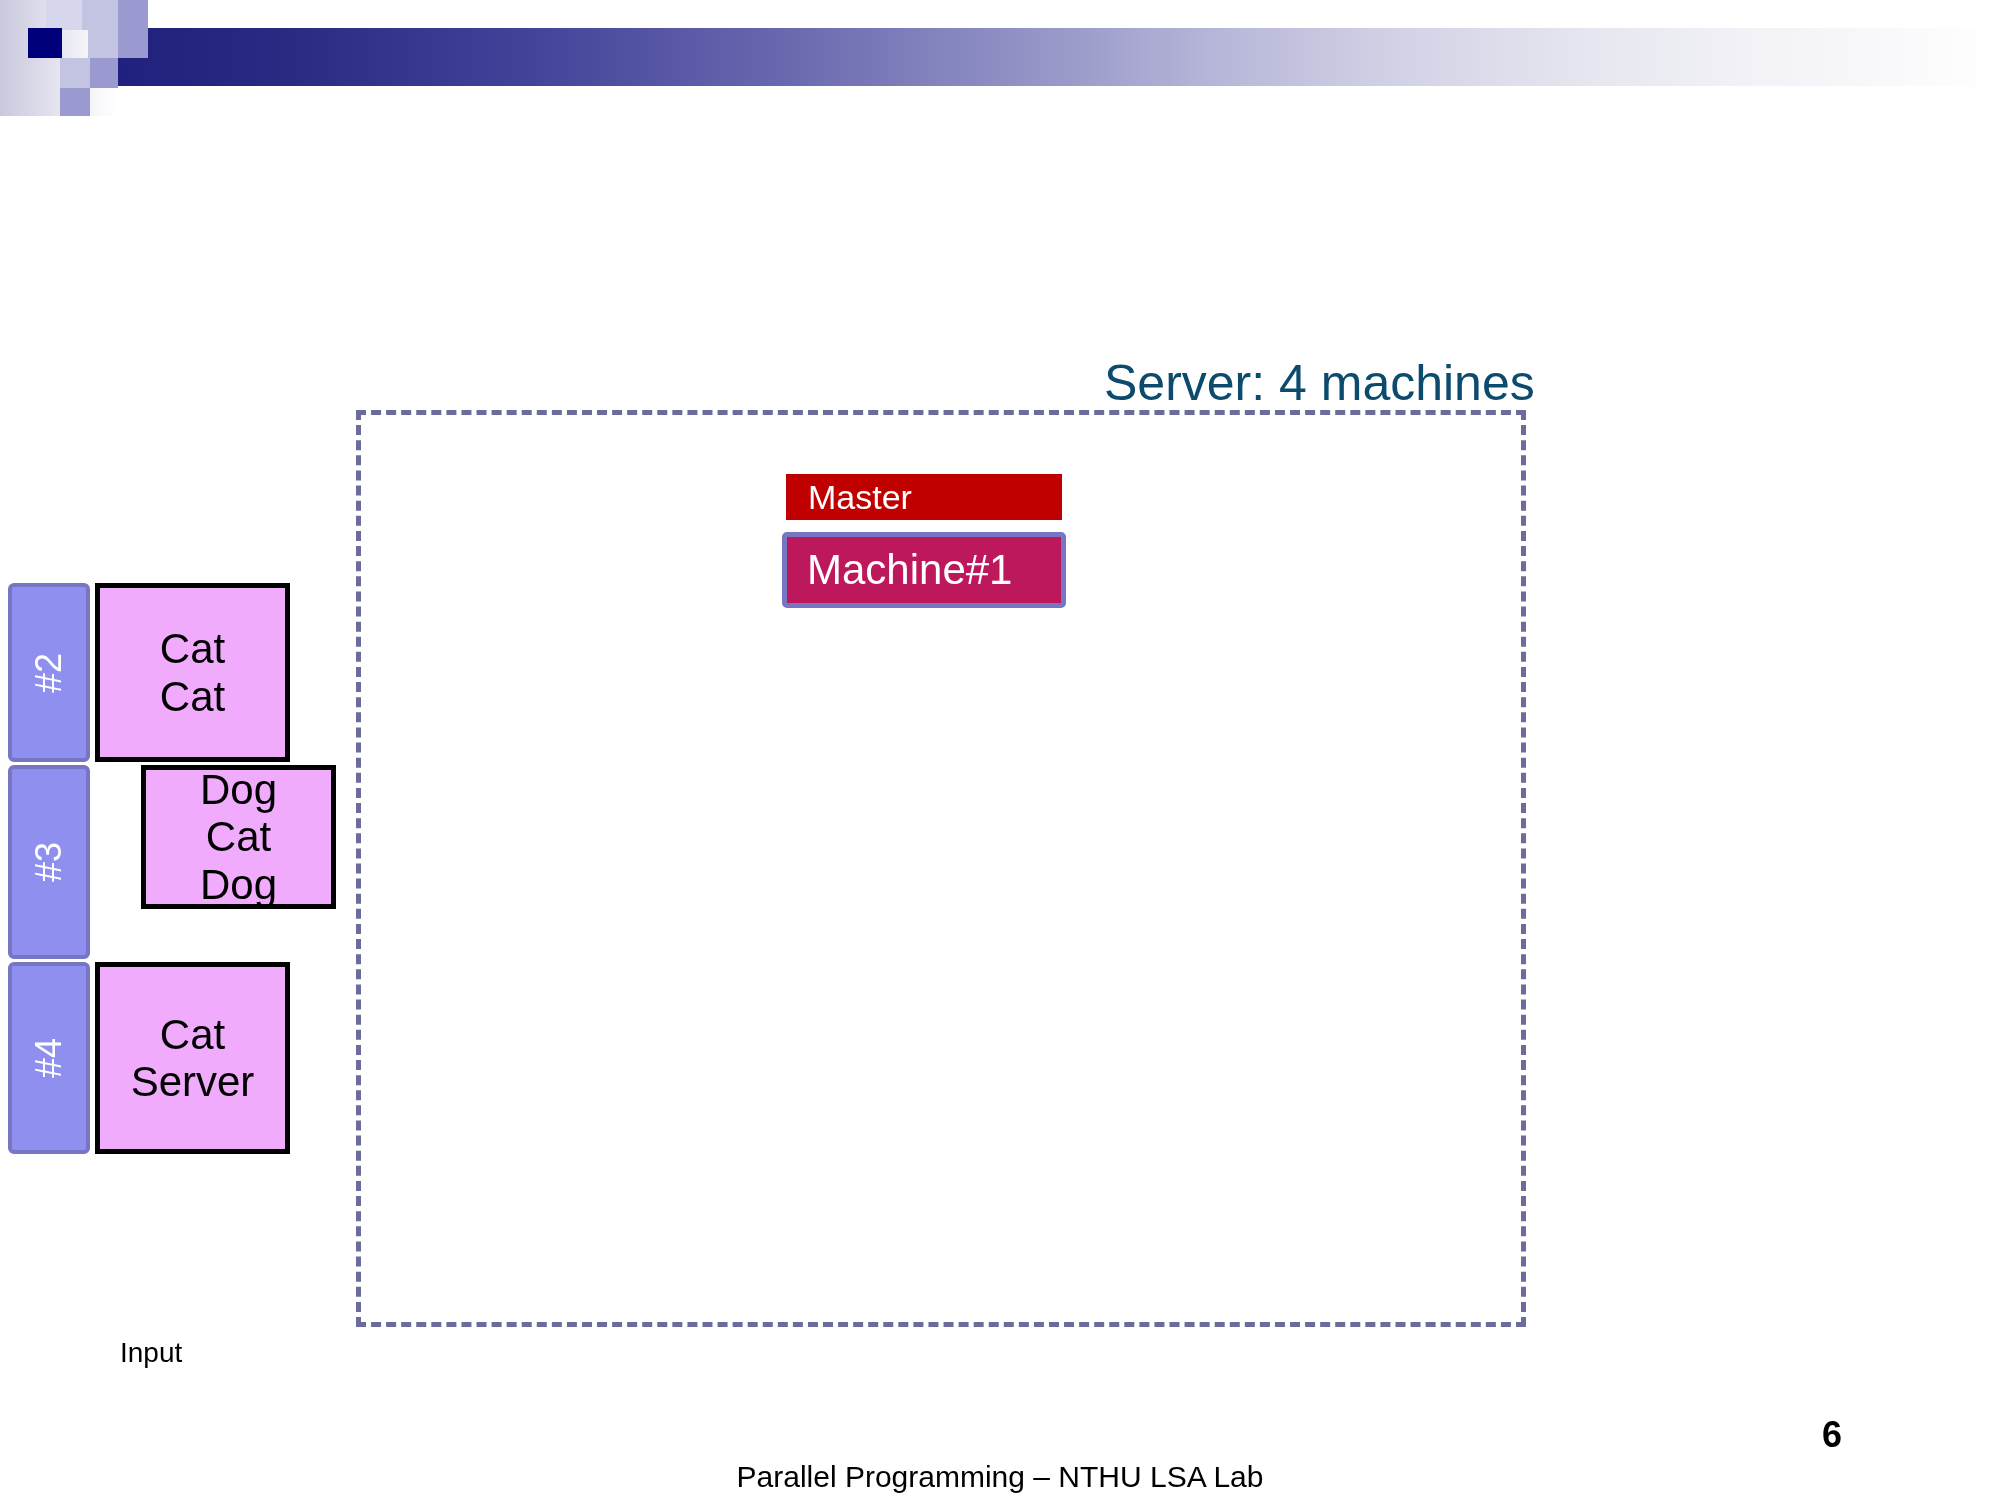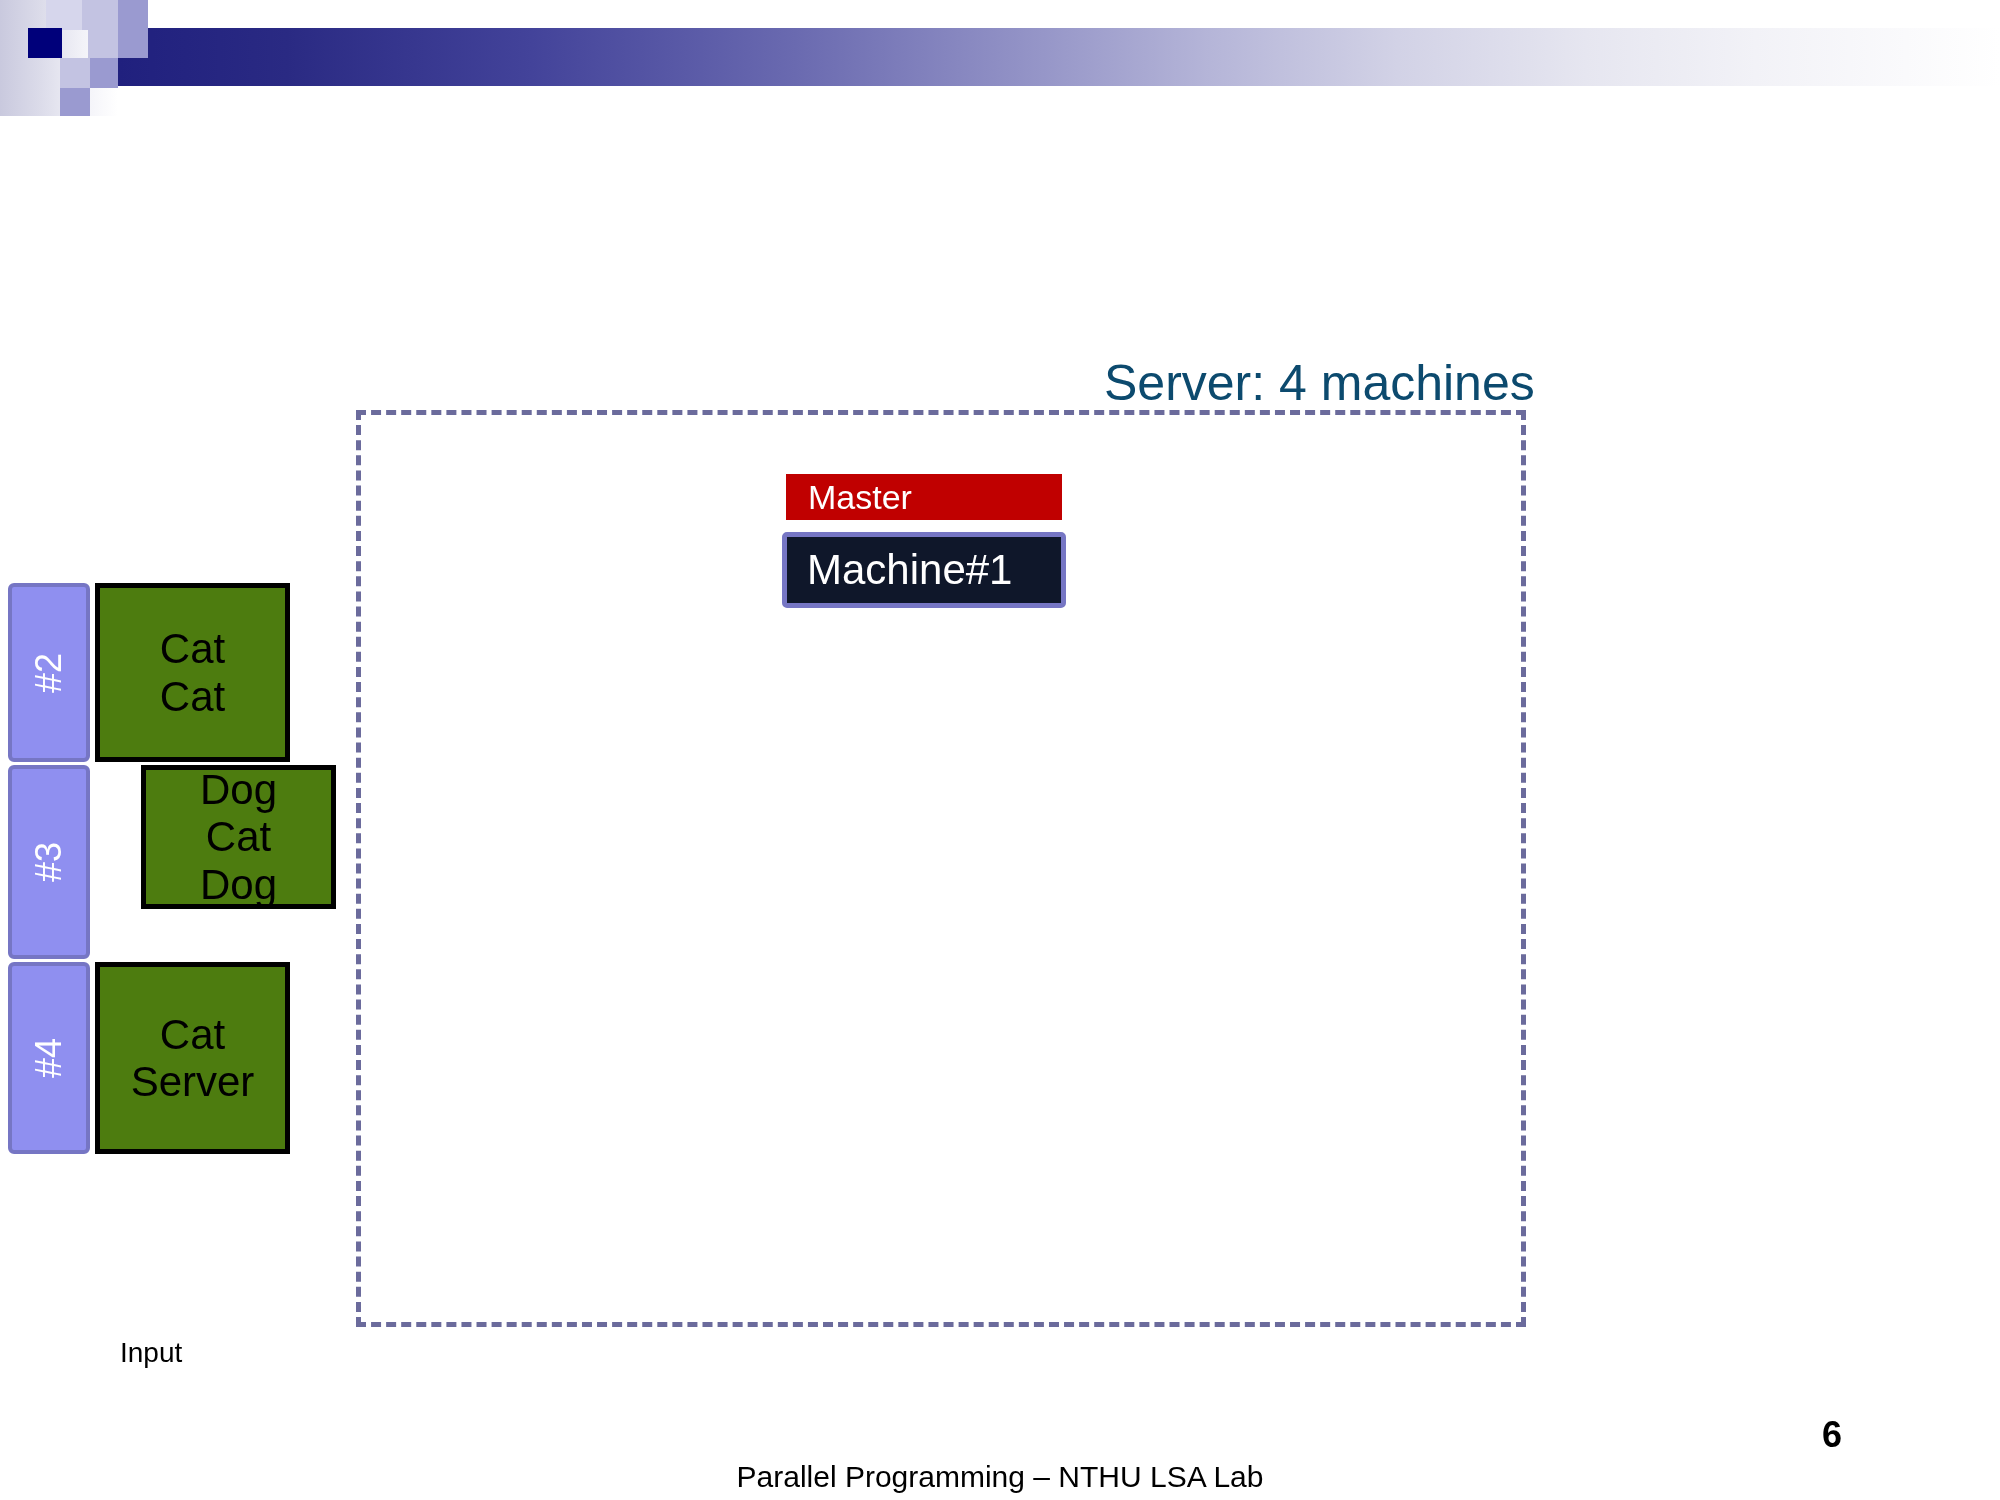--- a/index.html
+++ b/index.html
@@ -97,21 +97,21 @@
     align-items: center;
     padding-left: 22px;
     box-sizing: border-box;
   }
   #machine1-box {
     position: absolute;
     left: 782px;
     top: 532px;
     width: 284px;
     height: 76px;
-    background: #0f172a;
+    background: #be185d;
     border: 5px solid #7676c4;
     border-radius: 5px;
     box-sizing: border-box;
     color: #ffffff;
     font-size: 42px;
     display: flex;
     align-items: center;
     padding-left: 20px;
   }
 
@@ -132,21 +132,21 @@
   }
   .chunk-tab span {
     transform: rotate(-90deg);
     white-space: nowrap;
     display: block;
   }
   .chunk-body {
     position: absolute;
     left: 95px;
     width: 195px;
-    background: #4d7c0f;
+    background: #f0abfc;
     border: 5px solid #000000;
     box-sizing: border-box;
     display: flex;
     flex-direction: column;
     align-items: center;
     justify-content: center;
     font-size: 42px;
     line-height: 1.12;
     color: #000000;
   }

